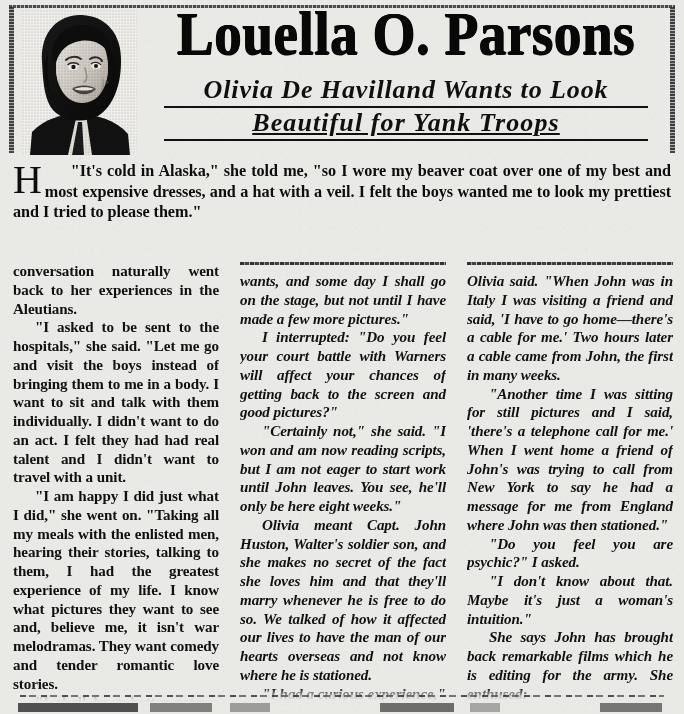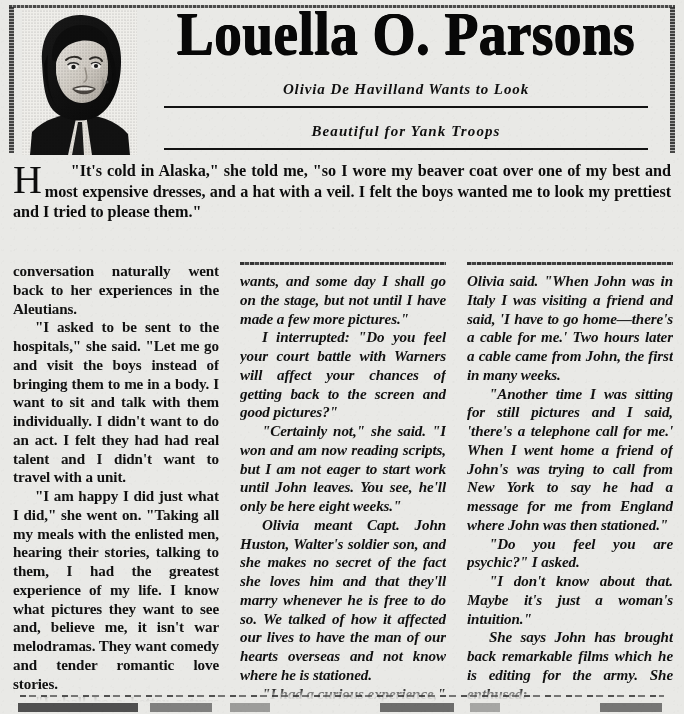--- a/index.html
+++ b/index.html
@@ -91,33 +91,33 @@
     transform: scaleX(1.06) scaleY(1.16);
     transform-origin: center top;
     white-space: nowrap;
     text-shadow: 0.6px 0 0 #080808, -0.5px 0 0 #080808, 0 0.4px 0 #0a0a0a;
   }
   .sub-wrap { margin-top: 17px; padding: 0 14px; }
   .mast-sub {
     font-family: "Liberation Serif", "DejaVu Serif", serif;
     font-style: italic;
     font-weight: 600;
-    font-size: 15px;
+    font-size: 26px;
     line-height: 29px;
     text-align: center;
     color: #101010;
     letter-spacing: 0.9px;
     border-bottom: 2px solid #121212;
     padding-bottom: 2px;
   }
   .mast-sub.second {
-    margin-top: 9px;
     padding-left: 58px;
     padding-right: 58px;
     letter-spacing: 1.1px;
+    text-decoration: underline;
   }
 
   
   .lead {
     position: relative;
     margin: 7px 13px 0 13px;
     font-size: 16.2px;
     line-height: 20.6px;
     font-weight: 700;
     text-align: justify;

